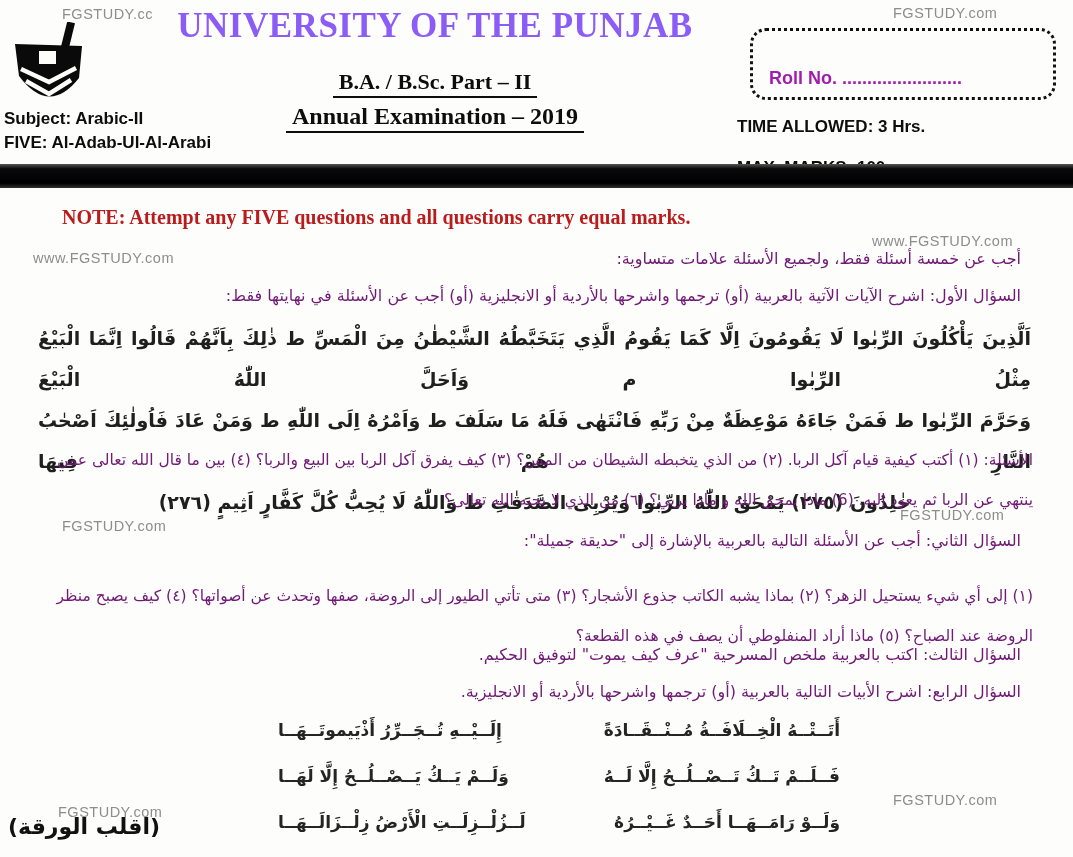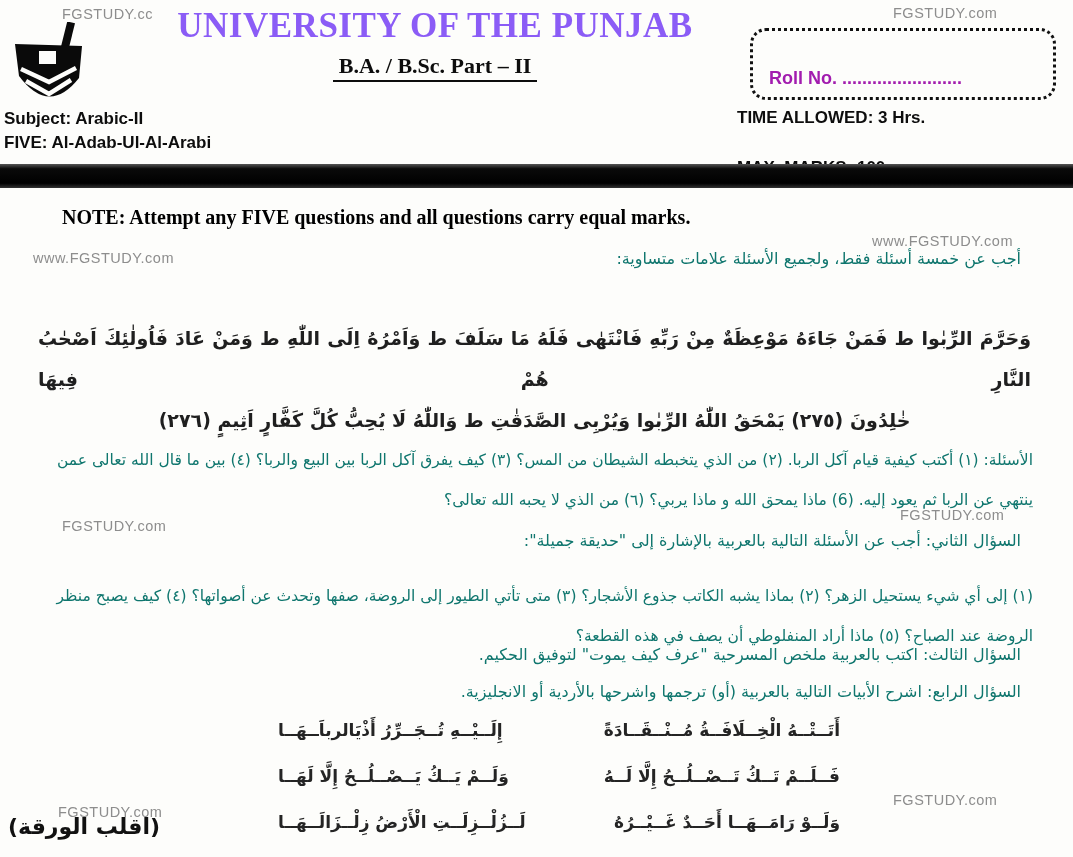--- a/index.html
+++ b/index.html
@@ -29,21 +29,21 @@
     font-weight:bold;font-size:35px;line-height:40px;
     color:#8b5cf6;letter-spacing:.5px;white-space:nowrap;
   }
   .sub-title,.exam-title{
     font-family:"Liberation Serif",serif;
     font-weight:bold;color:#0d0d0d;
     display:inline-block;
     border-bottom:2.5px solid #0d0d0d;
     padding:0 6px 1px 6px;
   }
-  .sub-title{font-size:22px;margin-top:7px;}
+  .sub-title{font-size:22px;margin-top:23px;}
   .exam-title{font-size:24px;margin-top:5px;}
   .logo-box{left:8px;top:22px;width:82px;height:98px;}
   .meta-left{
     left:4px;font-family:"Liberation Sans",sans-serif;
     font-weight:bold;font-size:17px;color:#0d0d0d;white-space:nowrap;
   }
   .roll-box{
     left:750px;top:28px;width:306px;height:72px;
     border:3.5px dotted #111;border-radius:16px;
     box-sizing:border-box;
@@ -58,23 +58,23 @@
     font-weight:bold;font-size:17px;color:#0d0d0d;white-space:nowrap;
   }
   .black-band{
     left:0;top:164px;width:1073px;height:24px;
     background:linear-gradient(to bottom,#555 0%,#0a0a0a 20%,#000 80%,#333 100%);
   }
   
   .note-line{
     left:62px;top:206px;
     font-family:"Liberation Serif",serif;
-    font-weight:bold;font-size:20px;color:#000000;white-space:nowrap;
+    font-weight:bold;font-size:20px;color:#b91c1c;white-space:nowrap;
   }
-  .ar{direction:rtl;unicode-bidi:embed;text-align:right;color:#0f766e;}
+  .ar{direction:rtl;unicode-bidi:embed;text-align:right;color:#701a75;}
   .ar-head{font-size:16px;line-height:26px;}
   .quran{
     font-size:19px;font-weight:bold;color:#1f1f1f;
     line-height:41px;
   }
   .quran .just{text-align:justify;text-align-last:justify;}
   .quran .cent{text-align:center;}
   .ar-par{font-size:15.5px;line-height:40px;}
   .poetry{left:278px;top:716px;width:562px;direction:rtl;}
   .poetry-row{
@@ -109,56 +109,59 @@
       <path d="M7 22 L74 24 L71 56 Q41 94 11 54 Z" fill="#0a0a0a"></path>
       <rect x="31" y="29" width="17" height="13" fill="#fdfdfb"></rect>
       <path d="M13 47 L41 60 L68 46" stroke="#fdfdfb" stroke-width="4.5" fill="none"></path>
       <path d="M18 59 L41 72 L63 58" stroke="#fdfdfb" stroke-width="4.5" fill="none"></path>
     </svg>
   </div>
 
   <div class="abs title-block">
     <div class="uni-title">UNIVERSITY OF THE PUNJAB</div>
     <div><span class="sub-title">B.A. / B.Sc. Part – II</span></div>
+    <div><span class="exam-title">Annual Examination – 2019</span></div>
   </div>
 
   <div class="abs meta-left" style="top:109px;">Subject: Arabic-II</div>
   <div class="abs meta-left" style="top:133px;">FIVE: Al-Adab-Ul-Al-Arabi</div>
 
   <div class="abs roll-box">
     <span class="roll-text">Roll No. ........................</span>
   </div>
-  <div class="abs meta-right" style="top:108px;text-align:right;">TIME ALLOWED: 3 Hrs.</div>
+  <div class="abs meta-right" style="top:117px;text-align:right;">TIME ALLOWED: 3 Hrs.</div>
   <div class="abs meta-right" style="top:134px;margin-top:24px;">MAX. MARKS: 100</div>
 
   <div class="abs black-band"></div>
 
   <div class="abs note-line">NOTE: Attempt any FIVE questions and all questions carry equal marks.</div>
 
   <div class="abs ar ar-head" style="right:52px;left:200px;top:246px;">أجب عن خمسة أسئلة فقط، ولجميع الأسئلة علامات متساوية:</div>
 
+  <div class="abs ar ar-head" style="right:52px;left:40px;top:283px;">السؤال الأول: اشرح الآيات الآتية بالعربية (أو) ترجمها واشرحها بالأردية أو الانجليزية (أو) أجب عن الأسئلة في نهايتها فقط:</div>
 
   <div class="abs ar quran" style="right:42px;left:38px;top:318px;">
+    <div class="just">اَلَّذِينَ يَأْكُلُونَ الرِّبٰوا لَا يَقُومُونَ اِلَّا كَمَا يَقُومُ الَّذِي يَتَخَبَّطُهُ الشَّيْطٰنُ مِنَ الْمَسِّ ط ذٰلِكَ بِاَنَّهُمْ قَالُوا اِنَّمَا الْبَيْعُ مِثْلُ الرِّبٰوا م وَاَحَلَّ اللّٰهُ الْبَيْعَ</div>
     <div class="just">وَحَرَّمَ الرِّبٰوا ط فَمَنْ جَاءَهُ مَوْعِظَةٌ مِنْ رَبِّهِ فَانْتَهٰى فَلَهُ مَا سَلَفَ ط وَاَمْرُهُ اِلَى اللّٰهِ ط وَمَنْ عَادَ فَاُولٰئِكَ اَصْحٰبُ النَّارِ هُمْ فِيهَا</div>
     <div class="cent">خٰلِدُونَ (٢٧٥) يَمْحَقُ اللّٰهُ الرِّبٰوا وَيُرْبِى الصَّدَقٰتِ ط وَاللّٰهُ لَا يُحِبُّ كُلَّ كَفَّارٍ اَثِيمٍ (٢٧٦)</div>
   </div>
 
   <div class="abs ar ar-par" style="right:40px;left:36px;top:440px;">الأسئلة:  (١) أكتب كيفية قيام آكل الربا. (٢) من الذي يتخبطه الشيطان من المس؟ (٣) كيف يفرق آكل الربا بين البيع والربا؟ (٤) بين ما قال الله تعالى عمن ينتهي عن الربا ثم يعود إليه. (6) ماذا يمحق الله و ماذا يربي؟ (٦) من الذي لا يحبه الله تعالى؟</div>
 
   <div class="abs ar ar-head" style="right:52px;left:200px;top:528px;">السؤال الثاني: أجب عن الأسئلة التالية بالعربية بالإشارة إلى "حديقة جميلة":</div>
   <div class="abs ar ar-par" style="right:40px;left:36px;top:576px;">(١) إلى أي شيء يستحيل الزهر؟ (٢) بماذا يشبه الكاتب جذوع الأشجار؟ (٣) متى تأتي الطيور إلى الروضة، صفها وتحدث عن أصواتها؟ (٤) كيف يصبح منظر الروضة عند الصباح؟ (٥) ماذا أراد المنفلوطي أن يصف في هذه القطعة؟</div>
 
   <div class="abs ar ar-head" style="right:52px;left:200px;top:642px;">السؤال الثالث: اكتب بالعربية ملخص المسرحية "عرف كيف يموت" لتوفيق الحكيم.</div>
 
   <div class="abs ar ar-head" style="right:52px;left:200px;top:679px;">السؤال الرابع: اشرح الأبيات التالية بالعربية (أو) ترجمها واشرحها بالأردية أو الانجليزية.</div>
 
   <div class="abs poetry">
     <div class="poetry-row">
       <span class="hemi">أَتَــتْــهُ الْخِــلَافَــةُ مُــنْــقَــادَةً</span>
-      <span class="hemi">إِلَــيْــهِ تُــجَــرِّرُ أَذْيَالرباَــهَــا</span>
+      <span class="hemi">إِلَــيْــهِ تُــجَــرِّرُ أَذْيَيموتَــهَــا</span>
     </div>
     <div class="poetry-row">
       <span class="hemi">فَــلَــمْ تَــكُ تَــصْــلُــحُ إِلَّا لَــهُ</span>
       <span class="hemi">وَلَــمْ يَــكُ يَــصْــلُــحُ إِلَّا لَهَــا</span>
     </div>
     <div class="poetry-row">
       <span class="hemi">وَلَــوْ رَامَــهَــا أَحَــدٌ غَــيْــرُهُ</span>
       <span class="hemi">لَــزُلْــزِلَــتِ الْأَرْضُ زِلْــزَالَــهَــا</span>
     </div>
   </div>

